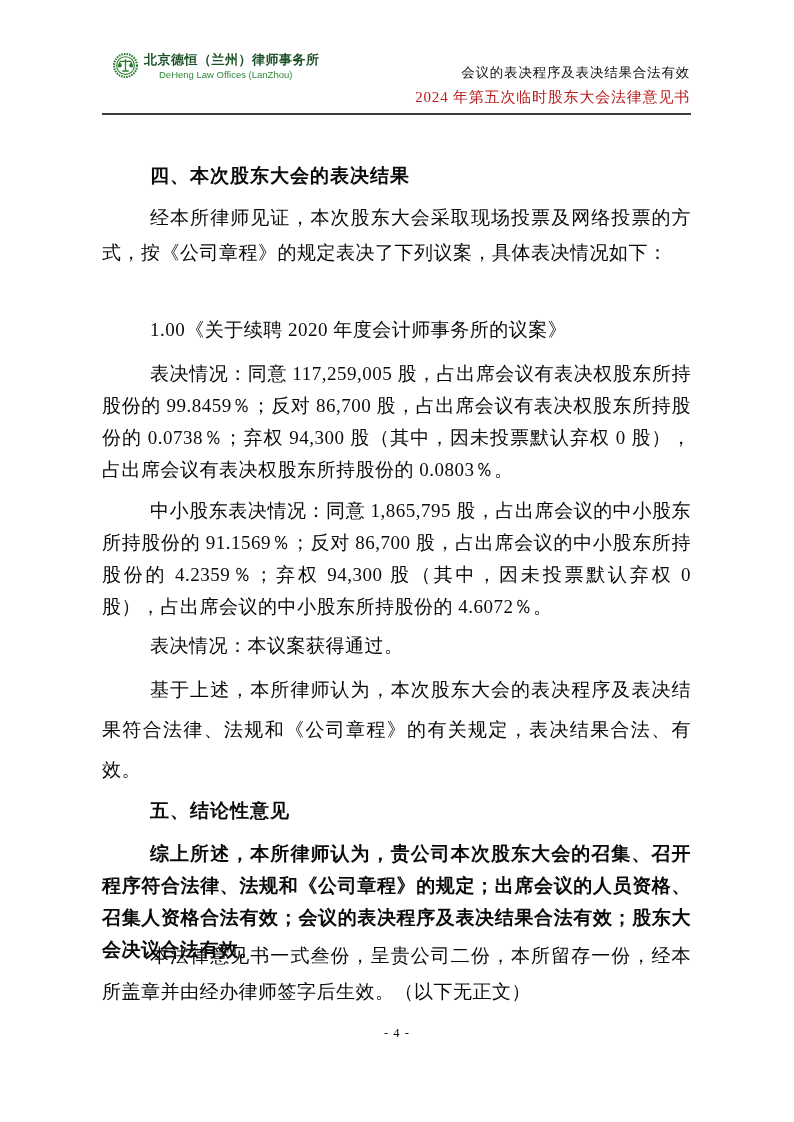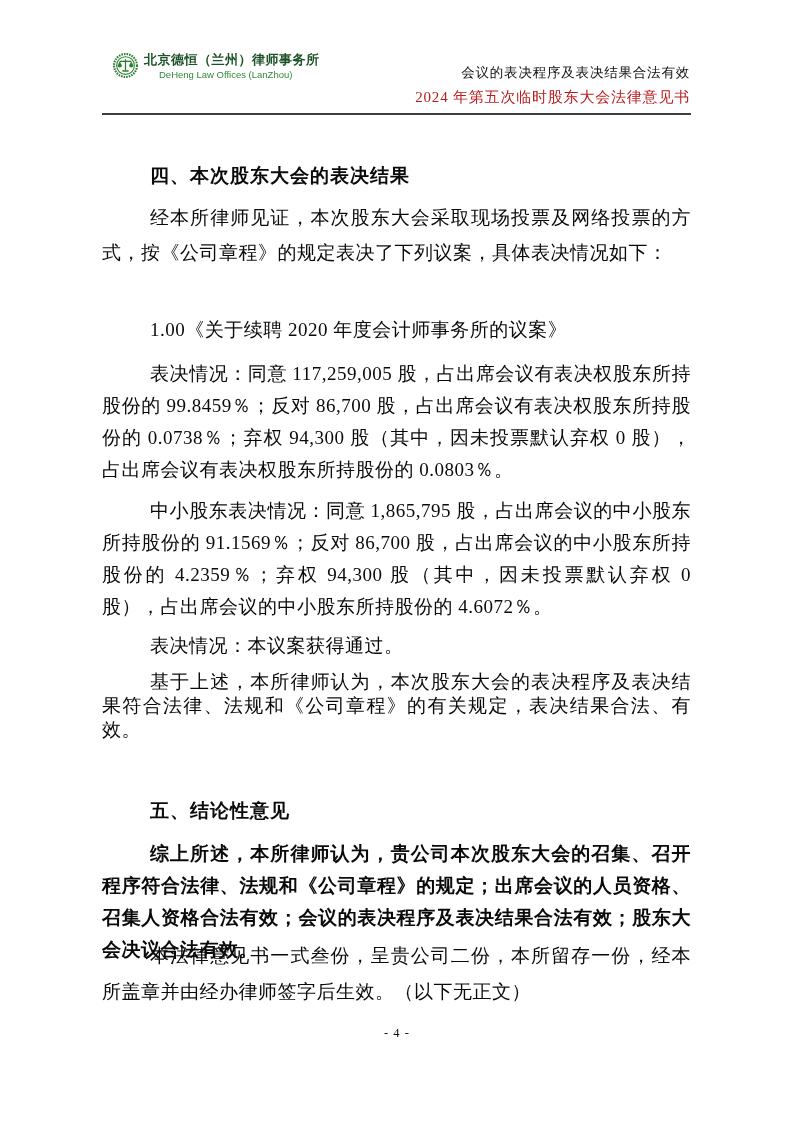--- a/index.html
+++ b/index.html
@@ -95,21 +95,21 @@
   .heading { font-weight: bold; letter-spacing: 1px; }
   .bold { font-weight: bold; }
 
   .b-h4        { top: 160px; }
   .b-intro     { top: 200px; line-height: 35px; }
   .b-noncum    { top: 276px; }
   .b-proposal  { top: 314px; }
   .b-vote      { top: 358px; }
   .b-minority  { top: 495px; }
   .b-outcome   { top: 630px; }
-  .b-basis     { top: 670px; line-height: 24px; }
+  .b-basis     { top: 670px; line-height: 40px; }
   .b-h5        { top: 795px; }
   .b-summary   { top: 838px; line-height: 32px; }
   .b-copies    { top: 938px; line-height: 36px; font-family: Liberation Serif, serif; }
 
   
   .page-footer {
     position: absolute;
     left: 0;
     top: 1026px;
     width: 100%;

